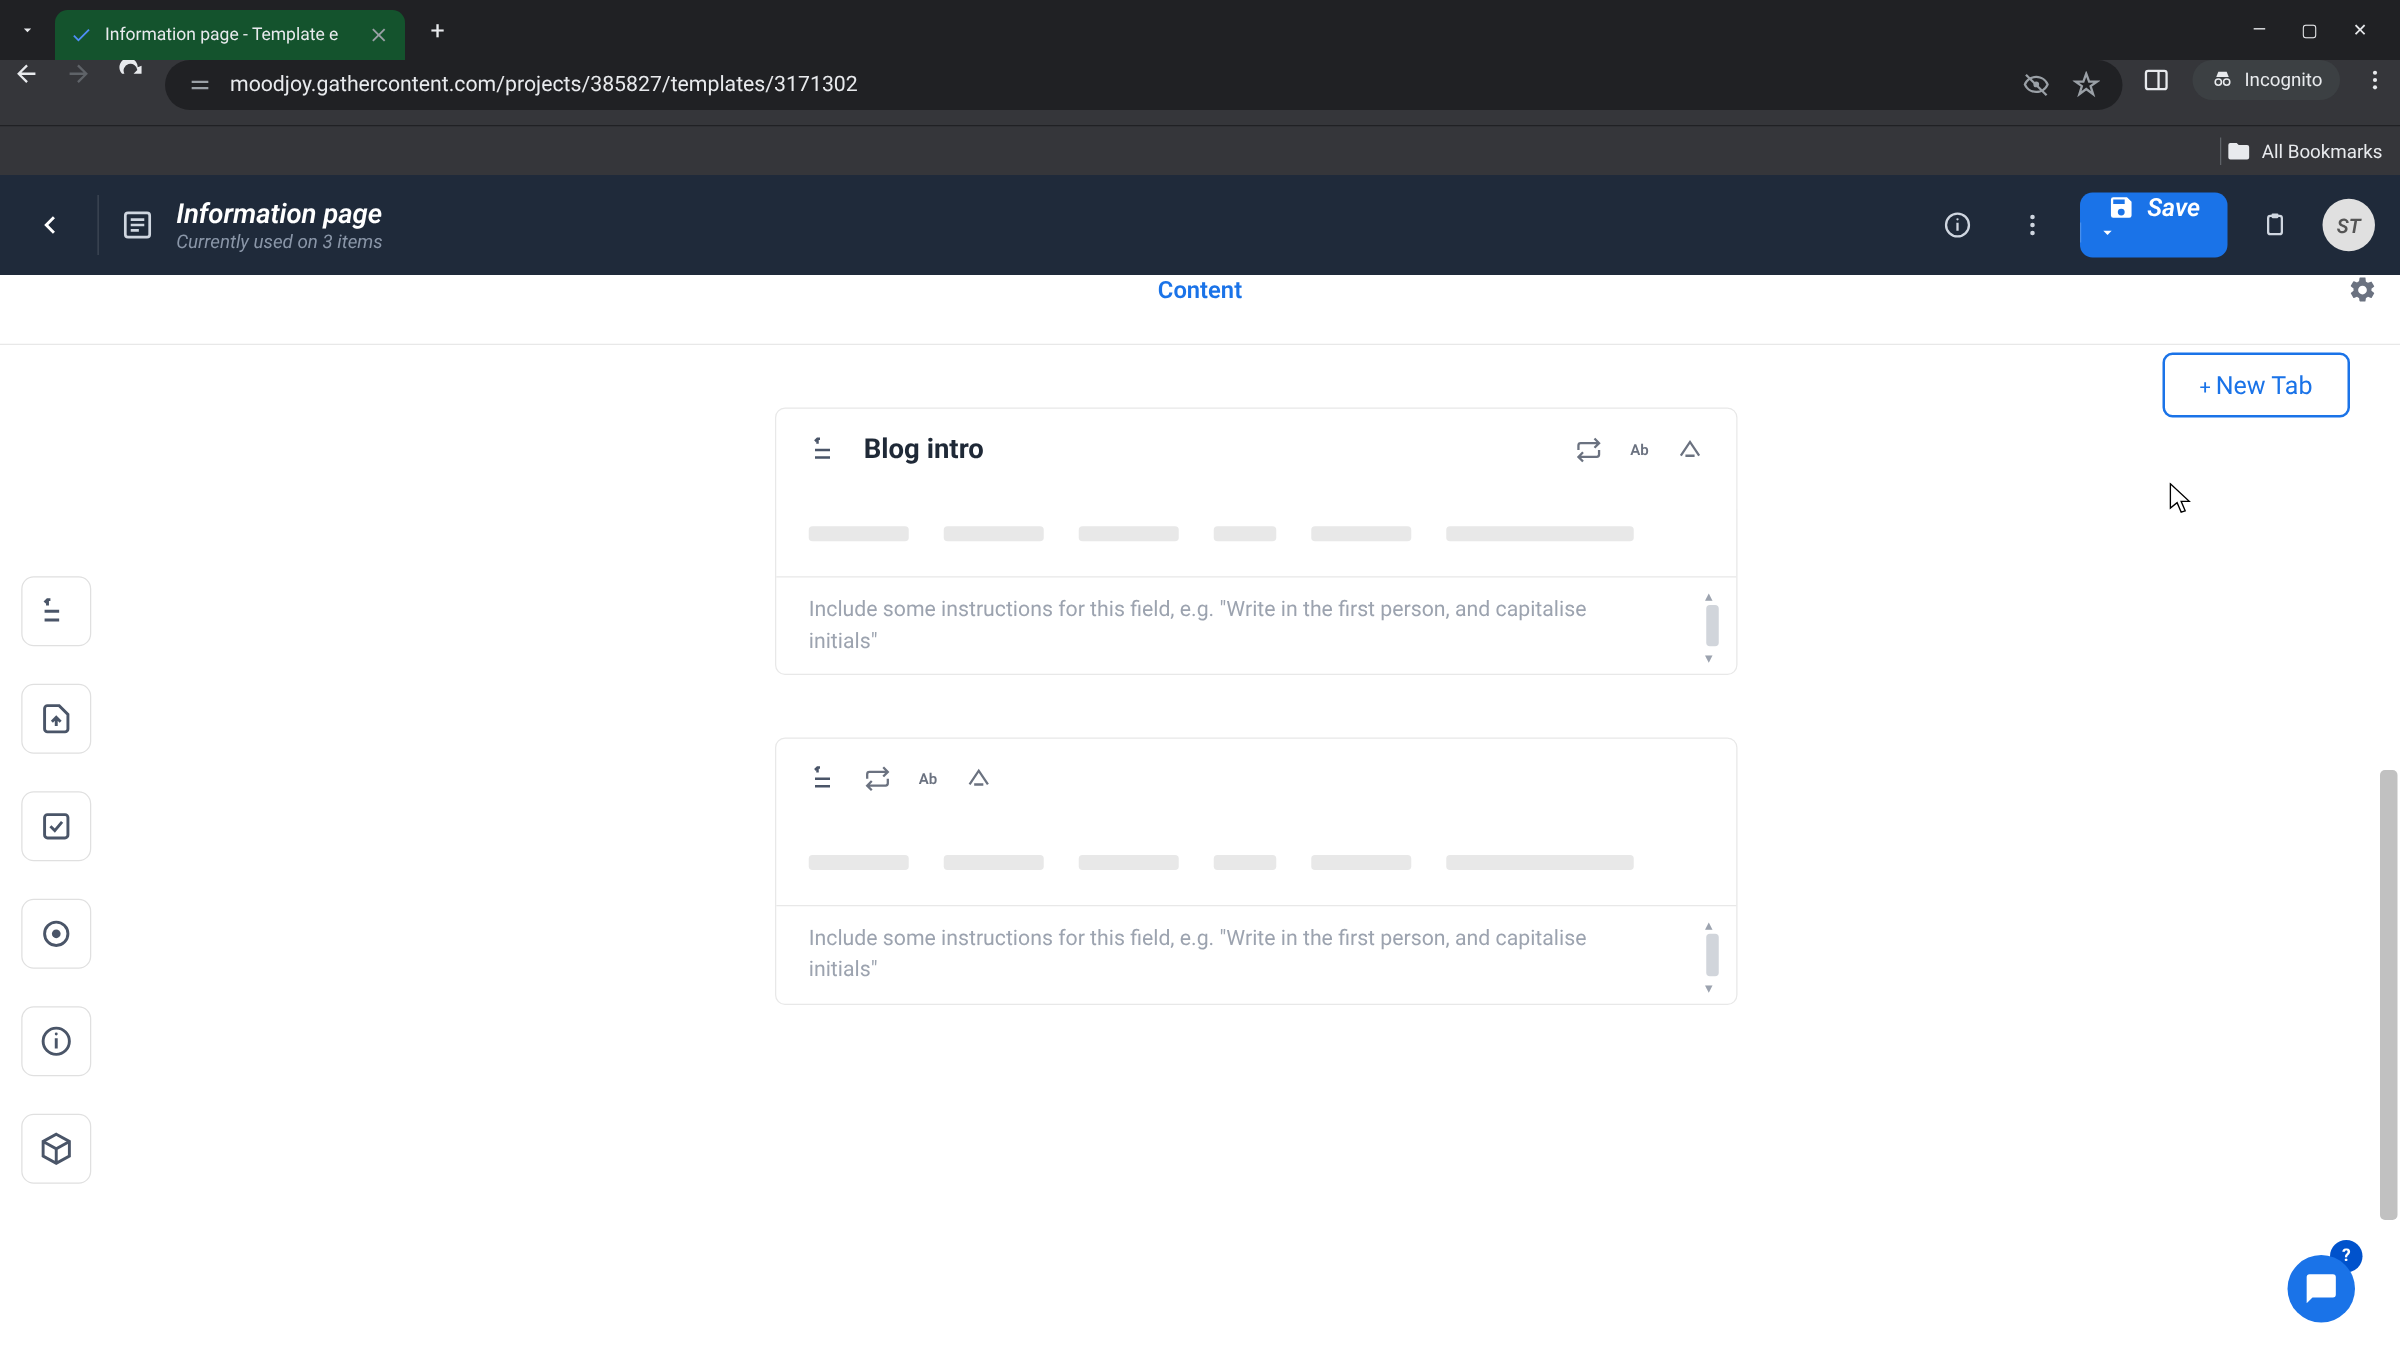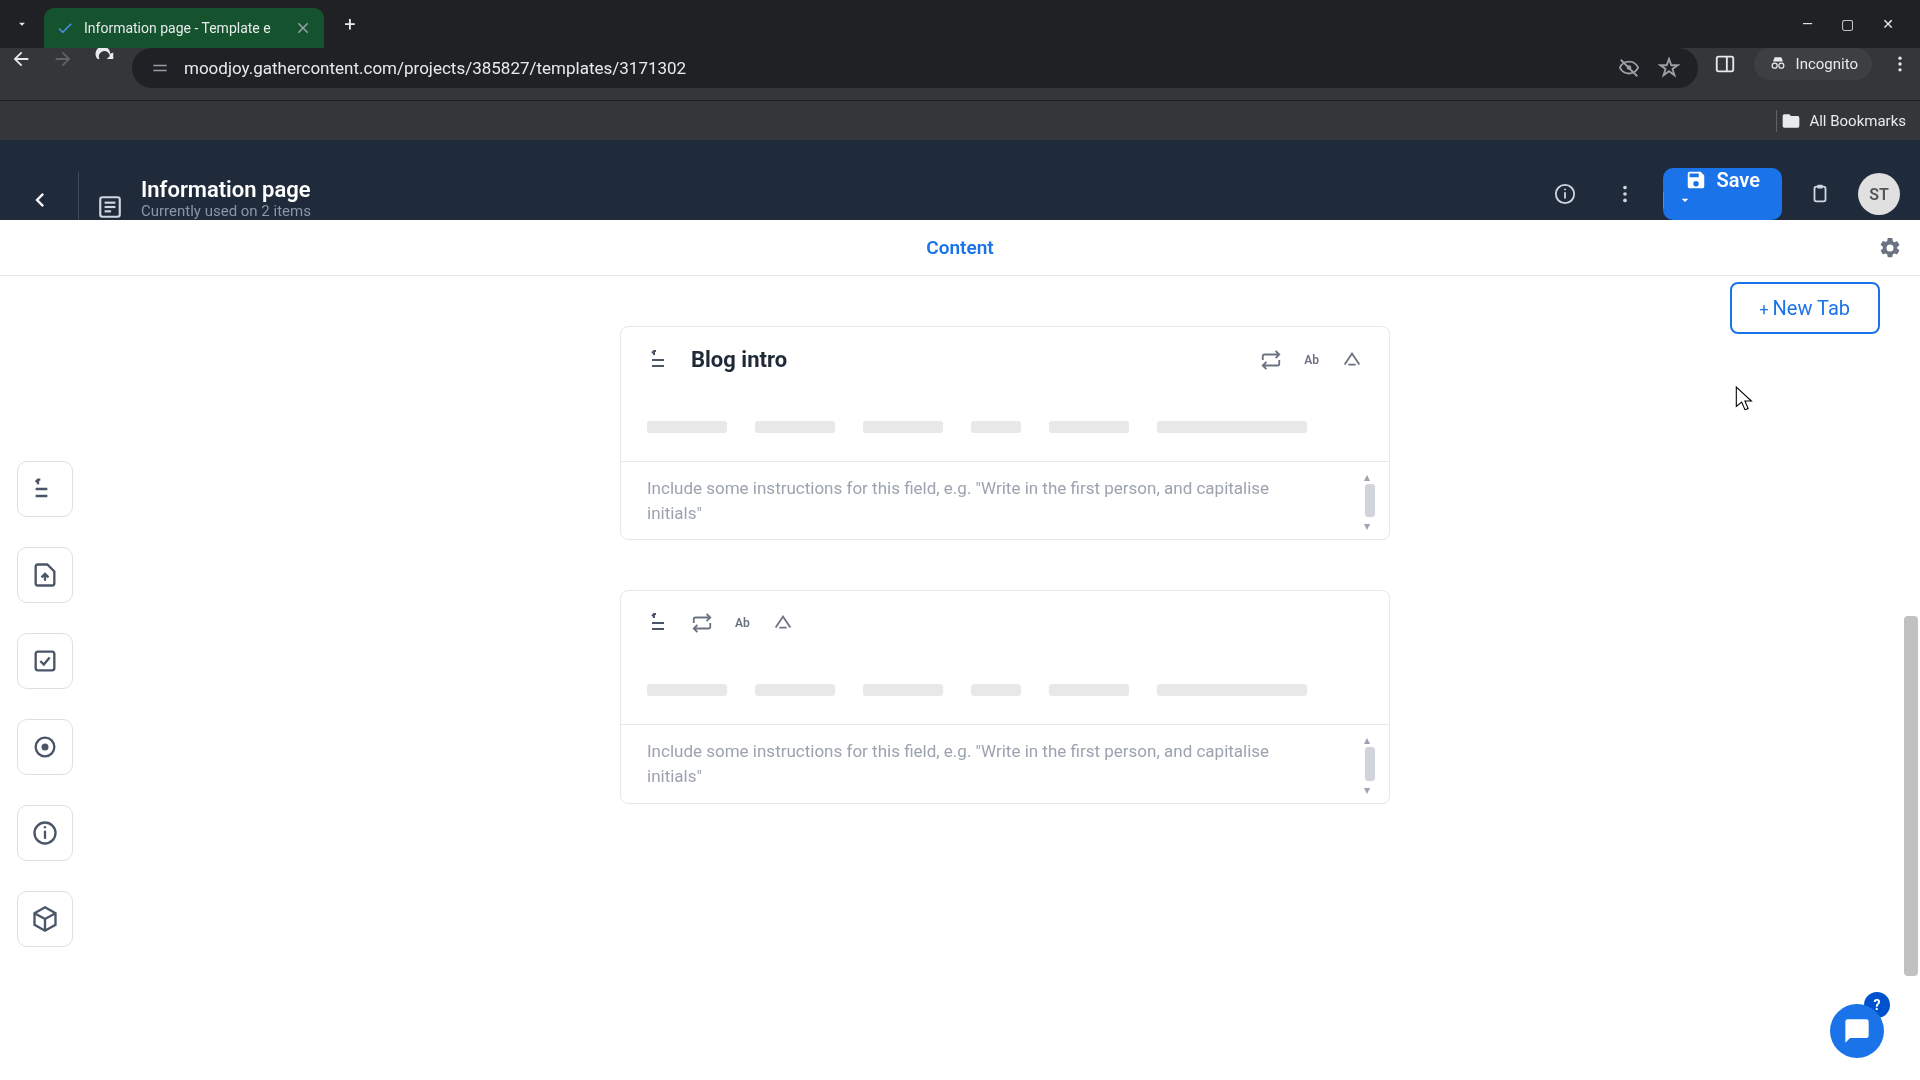--- a/index.html
+++ b/index.html
@@ -25,36 +25,36 @@
   .url-text { color: #e8eaed; font-size: 17px; flex: 1; }
   .addr-right { display: flex; gap: 18px; color: #9aa0a6; align-items: center; }
   .toolbar-right { display: flex; gap: 18px; align-items: center; color: #e8eaed; }
   .incognito-badge { display: flex; align-items: center; gap: 8px; background: #3c4043; border-radius: 18px; padding: 6px 14px; font-size: 15px; }
 
   .bookmarks-bar { display: flex; justify-content: flex-end; align-items: center; height: 40px; padding: 0 14px; gap: 4px; background: #35363a; border-top: 1px solid #202124; }
   .bookmarks-bar .divider { width: 1px; height: 22px; background: #5f6368; }
   .all-bookmarks { display: flex; align-items: center; gap: 8px; color: #e8eaed; font-size: 15px; }
 
   
-  .app-header { background: #1f2a3a; height: 80px; display: flex; align-items: flex-end; padding: 0 20px; gap: 18px; color: #fff; }
+  .app-header { background: #1f2a3a; height: 80px; display: flex; align-items: center; padding: 0 20px; gap: 18px; color: #fff; font-style: italic; }
   .back-btn { width: 40px; height: 40px; display: flex; align-items: center; justify-content: center; color: #fff; font-size: 26px; }
   .header-divider { width: 1px; height: 48px; background: rgba(255,255,255,0.15); }
   .page-icon { color: #cfd6e0; }
   .page-title-group { display: flex; flex-direction: column; }
   .page-title { font-size: 22px; font-weight: 600; }
   .page-subtitle { font-size: 15px; color: #8a96a8; }
   .header-right { margin-left: auto; display: flex; align-items: center; gap: 16px; }
   .icon-btn-dark { width: 44px; height: 44px; display: flex; align-items: center; justify-content: center; color: #cfd6e0; border-radius: 50%; }
   .save-btn-group { display: flex; background: #1a73e8; border-radius: 10px; overflow: hidden; height: 52px; flex-direction: column; }
   .save-btn { display: flex; align-items: center; padding: 0 22px; gap: 10px; font-size: 20px; font-weight: 600; color: #fff; }
   .save-dropdown { width: 44px; display: flex; align-items: center; justify-content: center; border-left: 1px solid rgba(255,255,255,0.2); color: #fff; }
   .avatar { width: 42px; height: 42px; border-radius: 50%; background: #e0e0e0; color: #555; display: flex; align-items: center; justify-content: center; font-size: 16px; font-weight: 600; }
 
   
-  .content-tab-bar { background: #fff; height: 56px; display: flex; align-items: center; justify-content: center; position: relative; border-bottom: 1px solid #e8e8e8; }
+  .content-tab-bar { background: #fff; height: 56px; display: flex; align-items: flex-start; justify-content: center; position: relative; border-bottom: 1px solid #e8e8e8; }
   .content-tab { color: #1a73e8; font-size: 19px; font-weight: 600; }
   .settings-gear { position: absolute; right: 18px; color: #6b7280; }
 
   
   .main-area { background: #fff; height: calc(1080px - 48px - 52px - 40px - 80px - 56px); position: relative; display: flex; }
 
   .left-toolbar { width: 90px; padding-top: 185px; display: flex; flex-direction: column; align-items: center; gap: 30px; }
   .tool-btn { width: 56px; height: 56px; border: 1px solid #e0e0e0; border-radius: 10px; display: flex; align-items: center; justify-content: center; color: #4a5568; background: #fff; }
 
   .canvas { flex: 1; position: relative; overflow-y: auto; padding: 50px 0 40px; }
@@ -178,21 +178,21 @@
   </div>
   <div class="header-divider"></div>
   <svg width="26" height="26" viewBox="0 0 24 24" class="page-icon">
       <rect x="3" y="3" width="18" height="18" rx="2" fill="none" stroke="#cfd6e0" stroke-width="2"></rect>
       <line x1="7" y1="8" x2="17" y2="8" stroke="#cfd6e0" stroke-width="2"></line>
       <line x1="7" y1="12" x2="17" y2="12" stroke="#cfd6e0" stroke-width="2"></line>
       <line x1="7" y1="16" x2="13" y2="16" stroke="#cfd6e0" stroke-width="2"></line>
     </svg>
   <div class="page-title-group">
     <div class="page-title">Information page</div>
-    <div class="page-subtitle">Currently used on 2 items</div>
+    <div class="page-subtitle">Currently used on 3 items</div>
   </div>
   <div class="header-right">
     <div class="icon-btn-dark">
       <svg width="22" height="22" viewBox="0 0 24 24">
           <circle cx="12" cy="12" r="10" fill="none" stroke="#cfd6e0" stroke-width="2"></circle>
           <line x1="12" y1="10" x2="12" y2="17" stroke="#cfd6e0" stroke-width="2"></line>
           <circle cx="12" cy="7" r="1" fill="#cfd6e0"></circle>
         </svg>
     </div>
     <div class="icon-btn-dark">

